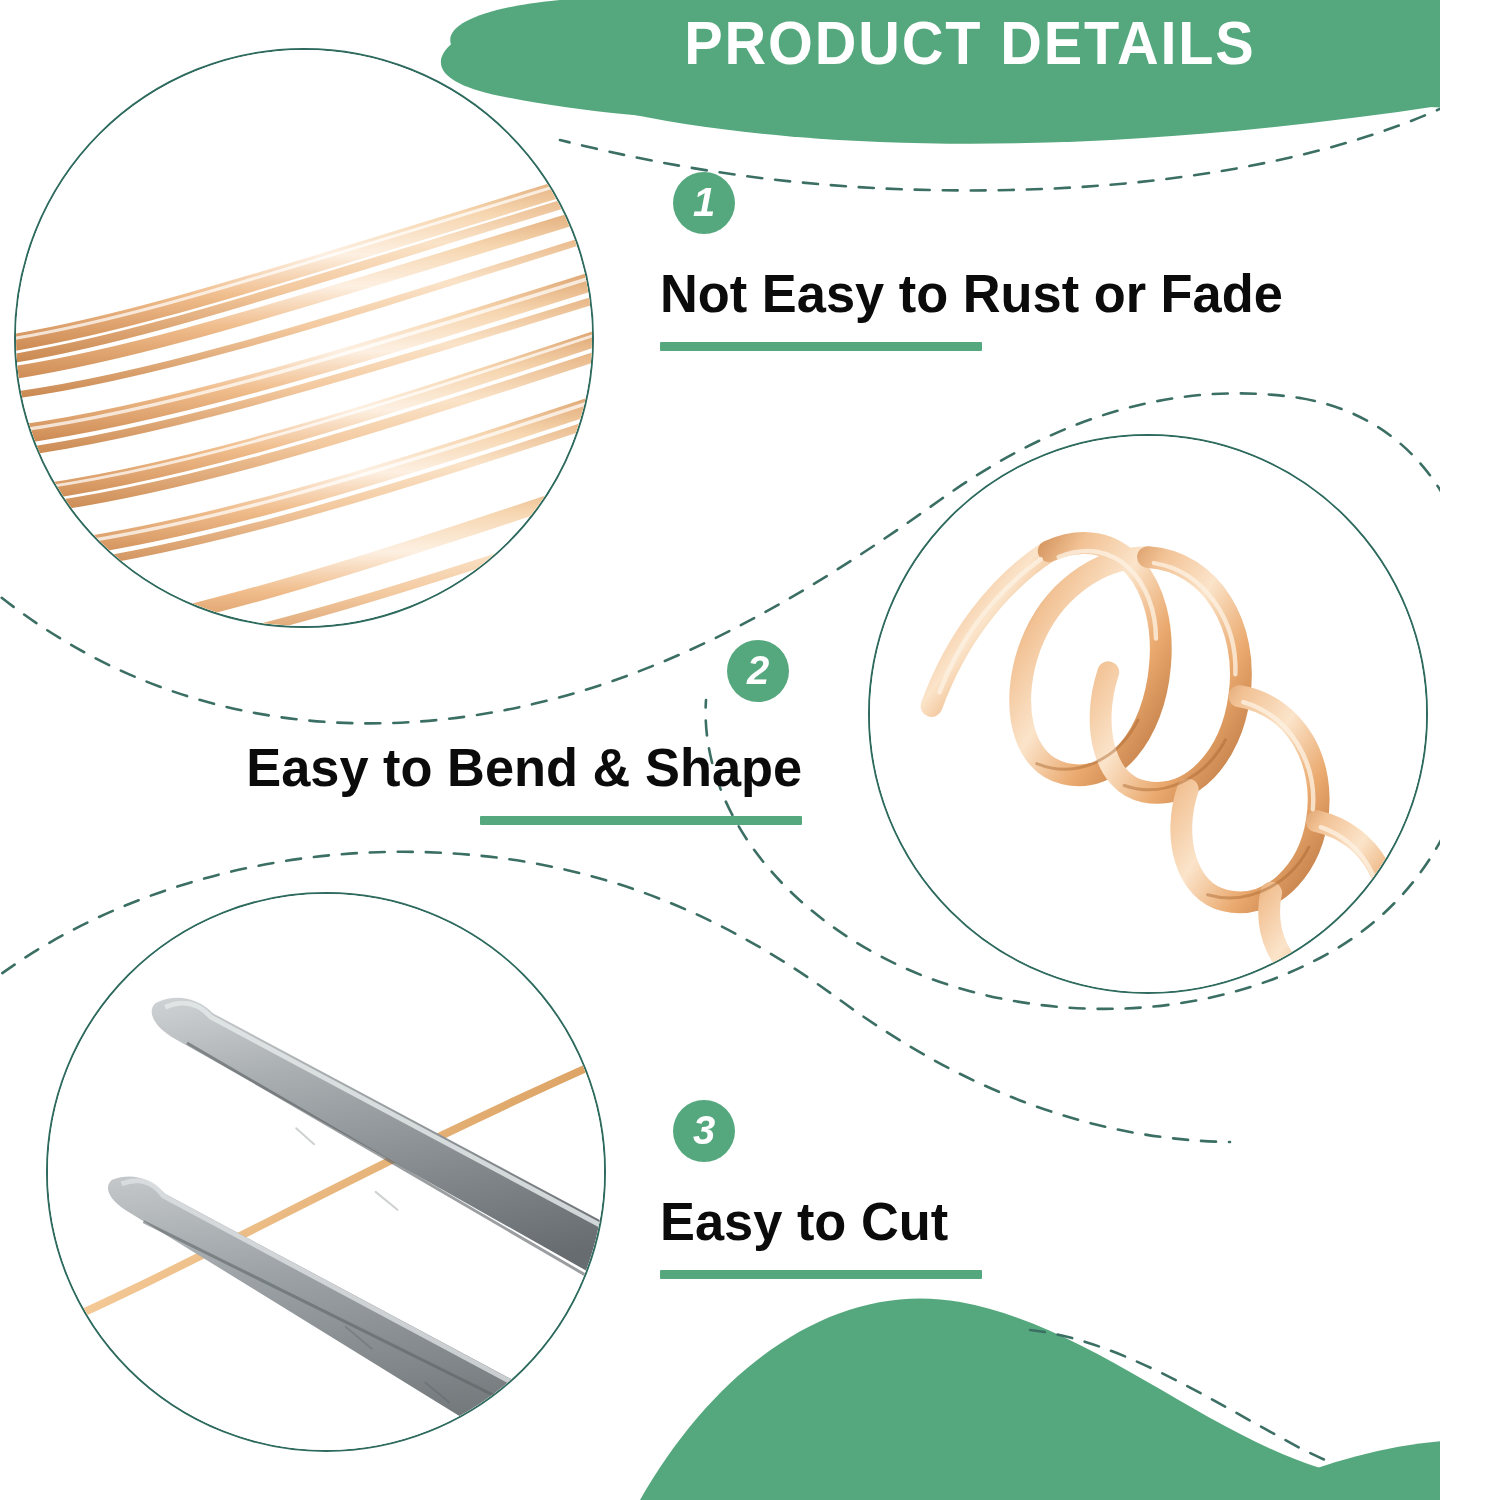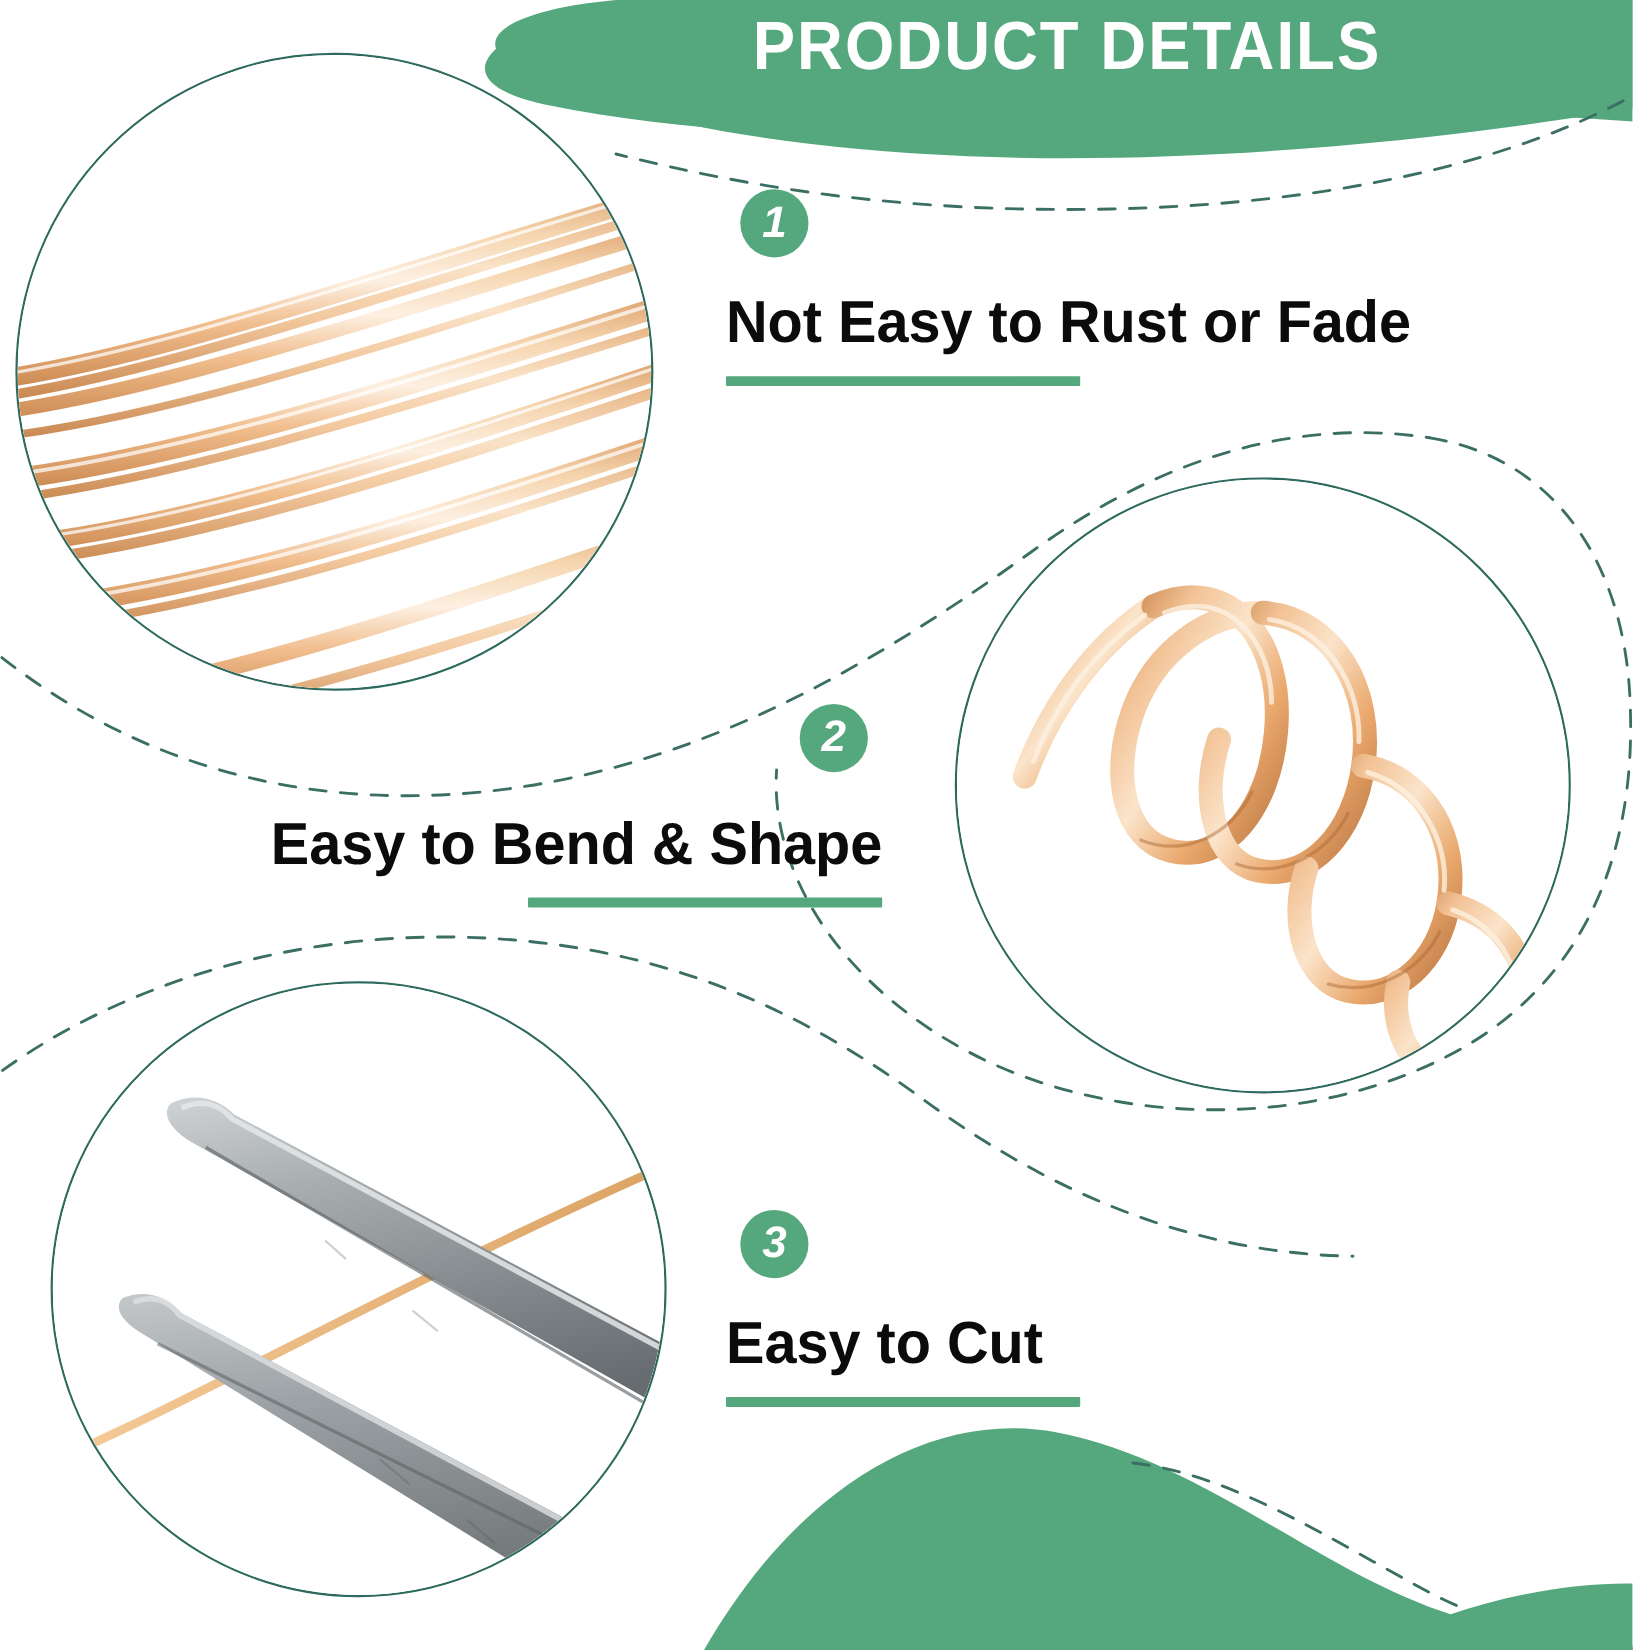--- a/index.html
+++ b/index.html
@@ -1,17 +1,17 @@
 <!DOCTYPE html>
 <html><head>
 <meta charset="utf-8">
 <style>
   html,body{margin:0;padding:0;background:#fff;}
   body{width:1500px;height:1500px;font-family:"Liberation Sans",sans-serif;overflow:hidden;}
-  #stage{position:relative;width:1440px;height:1500px;background:#ffffff;overflow:hidden;padding-left:44px;}
+  #stage{position:relative;width:1440px;height:1500px;background:#ffffff;overflow:hidden;}
 
   
   .layer{position:absolute;left:0;top:0;width:1500px;height:1500px;}
   #deco-back{z-index:1;}
 
   
   #header-title{
     position:absolute;z-index:5;left:640px;top:4px;width:660px;height:76px;
     display:flex;align-items:center;justify-content:center;
     color:#ffffff;font-weight:700;font-size:62px;letter-spacing:2px;

